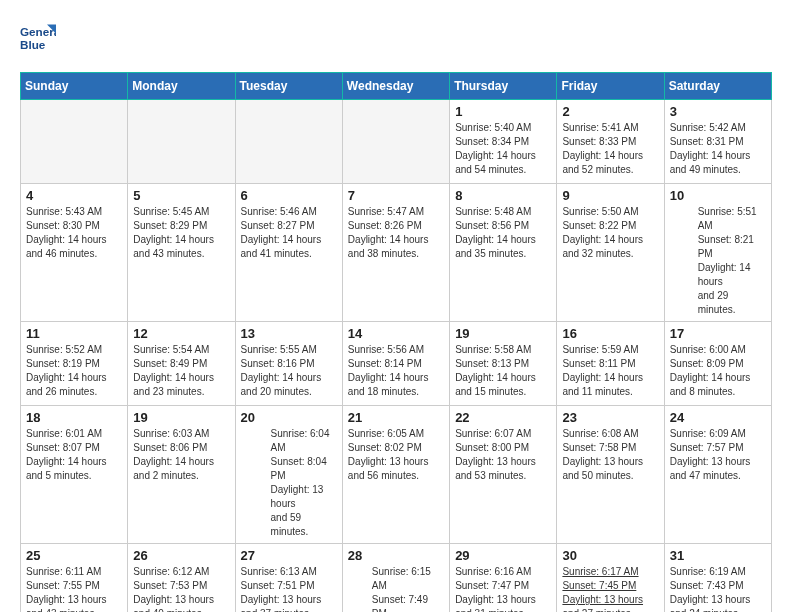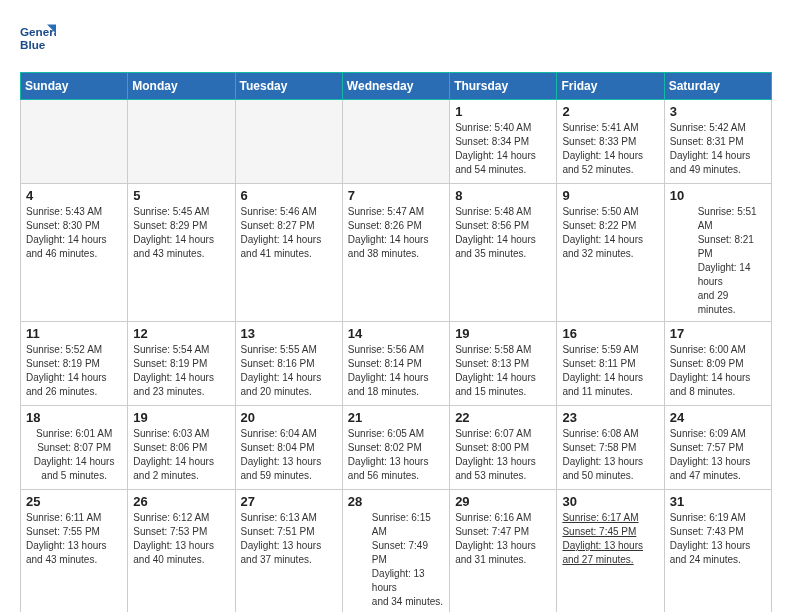--- a/index.html
+++ b/index.html
@@ -189,21 +189,21 @@
         <td>
           <span class="day-num">11</span>
           <div class="day-detail" style="white-space: pre-line;">Sunrise: 5:52 AM
 Sunset: 8:19 PM
 Daylight: 14 hours
 and 26 minutes.</div>
         </td>
         <td>
           <span class="day-num">12</span>
           <div class="day-detail" style="white-space: pre-line;">Sunrise: 5:54 AM
-Sunset: 8:19 PM
+Sunset: 8:49 PM
 Daylight: 14 hours
 and 23 minutes.</div>
         </td>
         <td>
           <span class="day-num">13</span>
           <div class="day-detail" style="white-space: pre-line;">Sunrise: 5:55 AM
 Sunset: 8:16 PM
 Daylight: 14 hours
 and 20 minutes.</div>
         </td>
@@ -232,35 +232,35 @@
           <span class="day-num">17</span>
           <div class="day-detail" style="white-space: pre-line;">Sunrise: 6:00 AM
 Sunset: 8:09 PM
 Daylight: 14 hours
 and 8 minutes.</div>
         </td>
       </tr>
       <tr>
         <td>
           <span class="day-num">18</span>
-          <div class="day-detail" style="white-space: pre-line; text-align: center;">Sunrise: 6:01 AM
+          <div class="day-detail" style="white-space: pre-line;">Sunrise: 6:01 AM
 Sunset: 8:07 PM
 Daylight: 14 hours
 and 5 minutes.</div>
         </td>
         <td>
           <span class="day-num">19</span>
           <div class="day-detail" style="white-space: pre-line;">Sunrise: 6:03 AM
 Sunset: 8:06 PM
 Daylight: 14 hours
 and 2 minutes.</div>
         </td>
         <td>
           <span class="day-num">20</span>
-          <div class="day-detail" style="white-space: pre-line;">Sunrise: 6:04 AM
+          <div class="day-detail" style="white-space: pre-line; margin-left: 30px;">Sunrise: 6:04 AM
 Sunset: 8:04 PM
 Daylight: 13 hours
 and 59 minutes.</div>
         </td>
         <td>
           <span class="day-num">21</span>
           <div class="day-detail" style="white-space: pre-line;">Sunrise: 6:05 AM
 Sunset: 8:02 PM
 Daylight: 13 hours
 and 56 minutes.</div>

